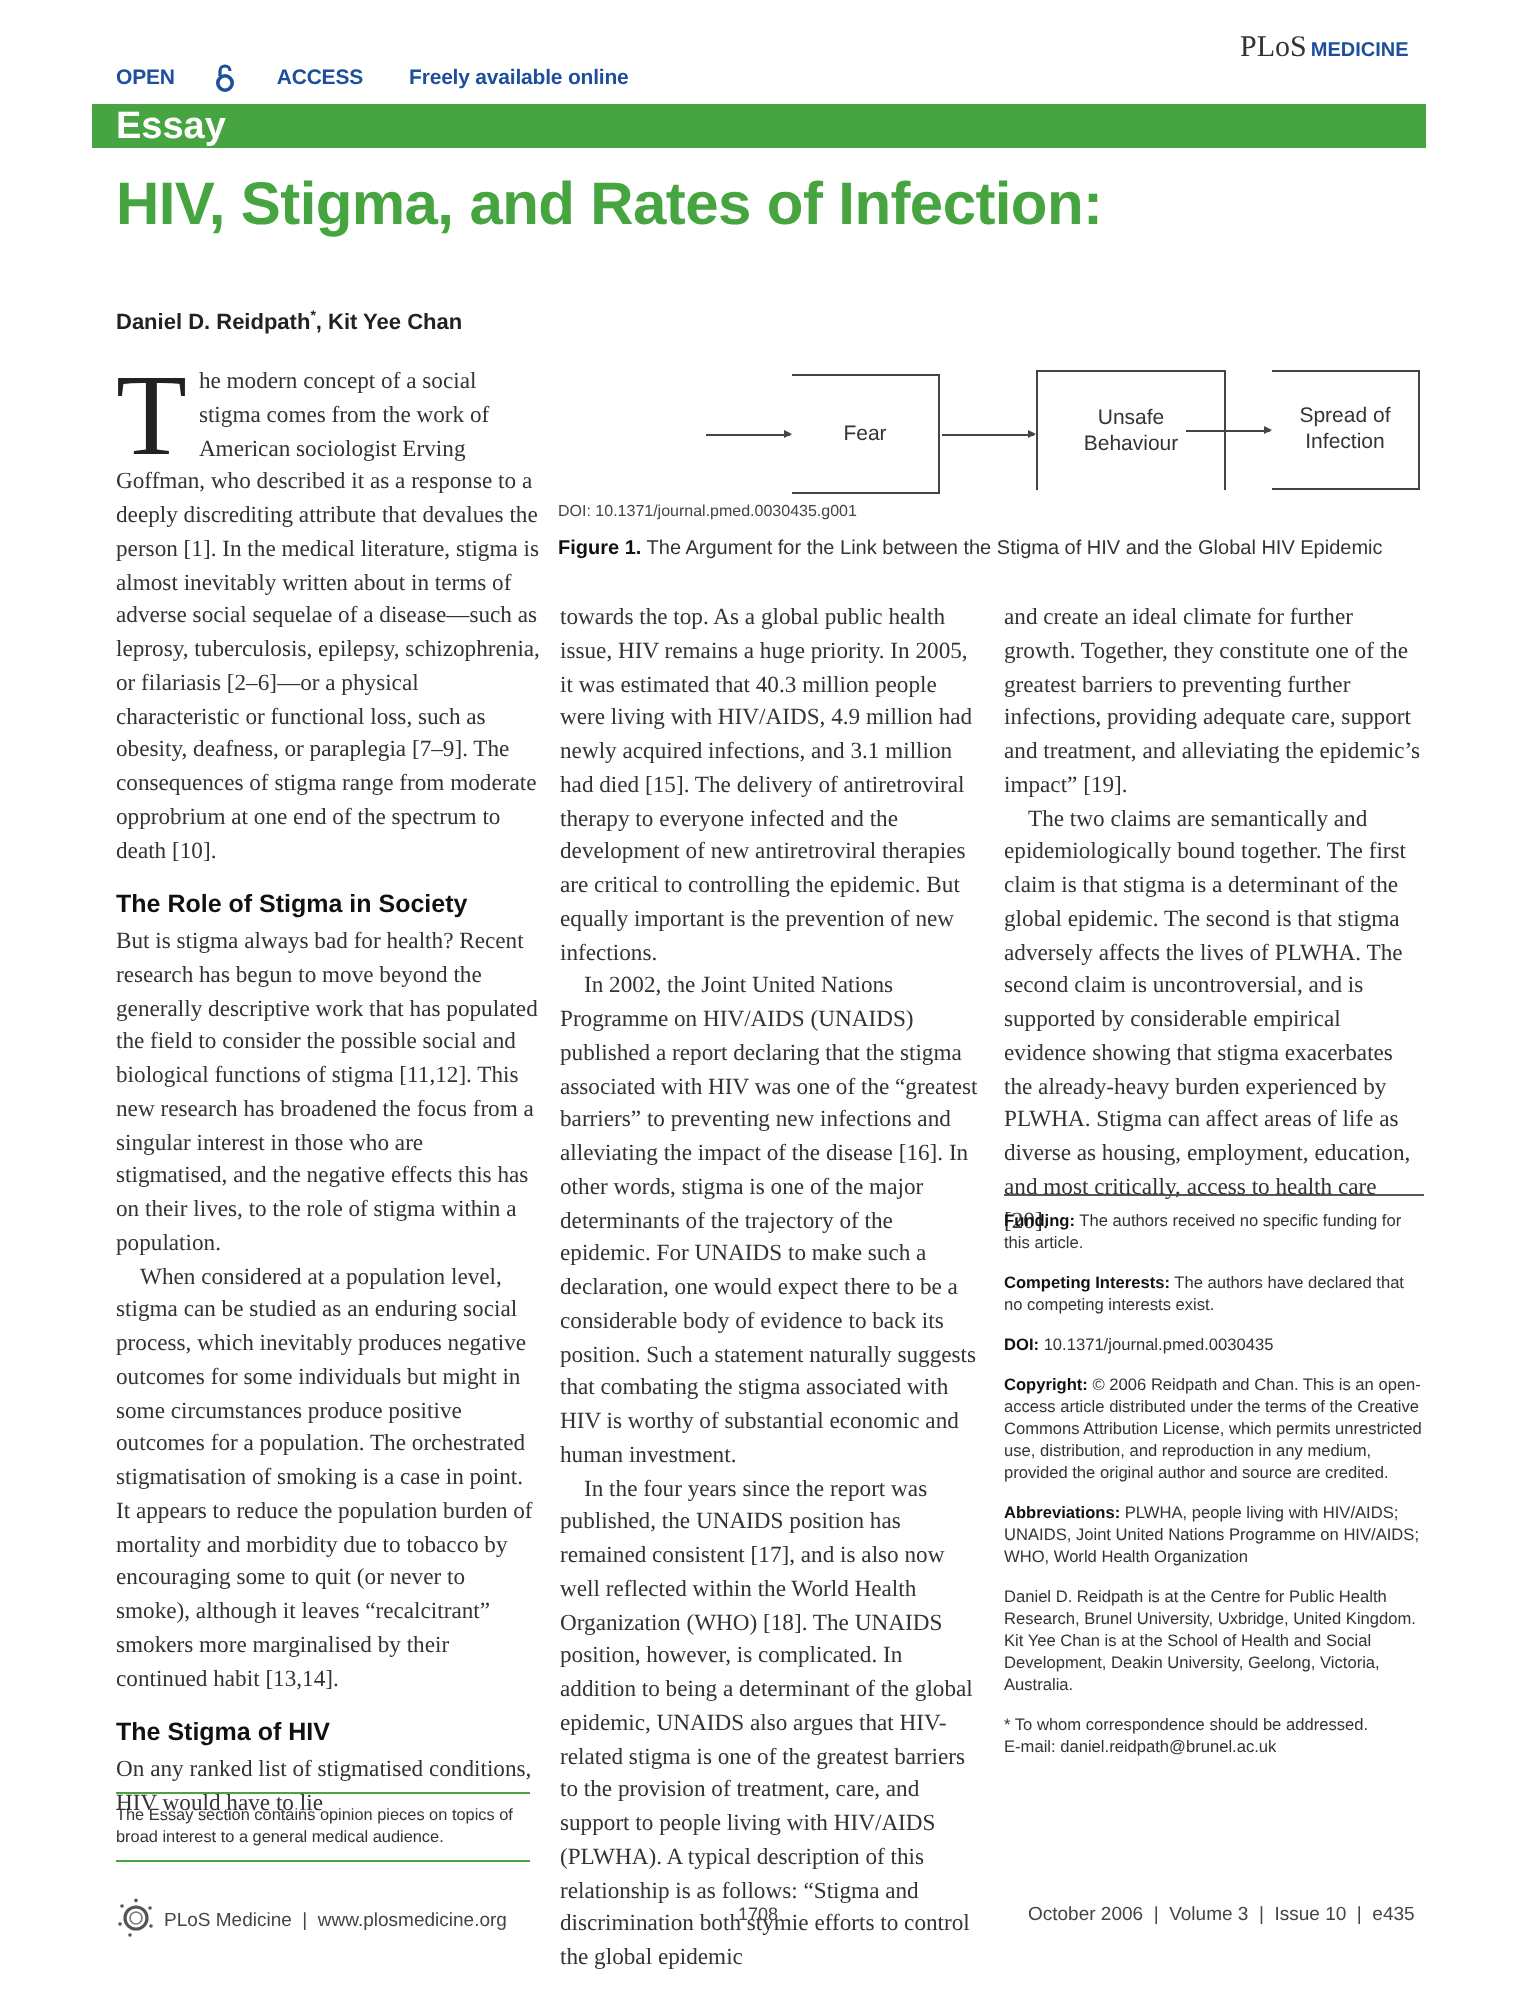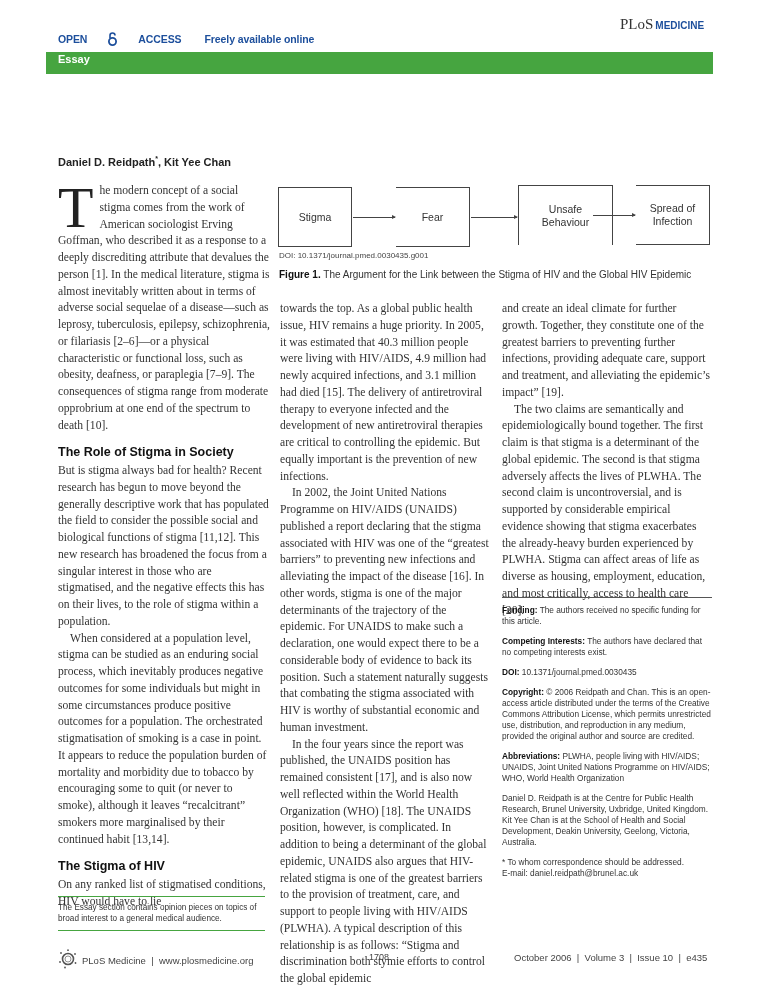--- a/index.html
+++ b/index.html
@@ -3,21 +3,21 @@
 <meta charset="utf-8">
 <style>
   * { box-sizing: border-box; margin: 0; padding: 0; }
   body { width: 759px; height: 1000px; background: #fff; position: relative; overflow: hidden; font-family: "DejaVu Serif", serif; color: #222; }
 
   #oa { position: absolute; left: 58px; top: 32px; font-family: "Liberation Sans", sans-serif; font-weight: bold; font-size: 10.5px; color: #1d4f9c; letter-spacing: -0.1px; display: flex; align-items: center; gap: 20px; }
   #oa .lock { display: inline-block; width: 11px; height: 14px; position: relative; }
   #plos-logo { position: absolute; left: 620px; top: 16px; font-family: "Liberation Serif", serif; font-size: 15px; color: #333; }
   #plos-logo .med { font-family: "Liberation Sans", sans-serif; font-weight: bold; font-size: 10px; color: #1d4f9c; margin-left: 2px; }
   #section-bar { position: absolute; left: 46px; top: 52px; width: 667px; height: 22px; background: #46a540; }
-  #section-bar span { position: absolute; left: 12px; top: 1px; font-family: "Liberation Sans", sans-serif; font-weight: bold; color: #fff; font-size: 11px; }
+  #section-bar span { position: absolute; left: 12px; top: 1px; font-family: "Liberation Sans", sans-serif; font-weight: bold; color: #fff; font-size: 19px; }
 
   #title { position: absolute; left: 58px; top: 85px; font-family: "Liberation Sans", sans-serif; font-weight: bold; color: #46a540; font-size: 30px; line-height: 36px; letter-spacing: -0.3px; }
   #authors { position: absolute; left: 58px; top: 155px; font-family: "Liberation Sans", sans-serif; font-weight: bold; font-size: 11px; color: #222; }
   #authors sup { font-size: 7px; }
 
   .col { position: absolute; font-family: "Liberation Serif", serif; font-size: 11.6px; line-height: 16.75px; color: #333; }
   .col p { text-align: left; }
   .col p.ind { text-indent: 12px; }
   .col h2 { font-family: "Liberation Sans", sans-serif; font-weight: bold; font-size: 12.5px; color: #111; margin: 10px 0 2px 0; }
   #col1 { left: 58px; top: 183px; width: 212px; }
@@ -63,30 +63,28 @@
 
 <div id="plos-logo">
   <span>PLoS</span><span class="med">MEDICINE</span>
 </div>
 
 <div id="section-bar">
   <span>Essay</span>
 </div>
 
 <div id="title">
+  <div>HIV, Stigma, and Rates of Infection:</div>
 </div>
 
 <div id="authors">
   <span>Daniel D. Reidpath</span><sup>*</sup><span>, Kit Yee Chan</span>
 </div>
 
 <div id="figure">
-  <div class="fbox" style="left:0;top:2px;width:74px;height:60px;">
-      <span>Stigma</span>
-    </div>
   <div class="arrow" style="left:75px;top:32px;width:42px;"></div>
   <div class="fbox open-left" style="left:118px;top:2px;width:74px;height:60px;">
       <span>Fear</span>
     </div>
   <div class="arrow" style="left:193px;top:32px;width:46px;"></div>
   <div class="fbox open-bottom" style="left:240px;top:0;width:95px;height:60px;">
       <span style="width:60px">Unsafe Behaviour</span>
     </div>
   <div class="arrow" style="left:315px;top:30px;width:42px;"></div>
   <div class="fbox open-left" style="left:358px;top:0;width:74px;height:60px;">

